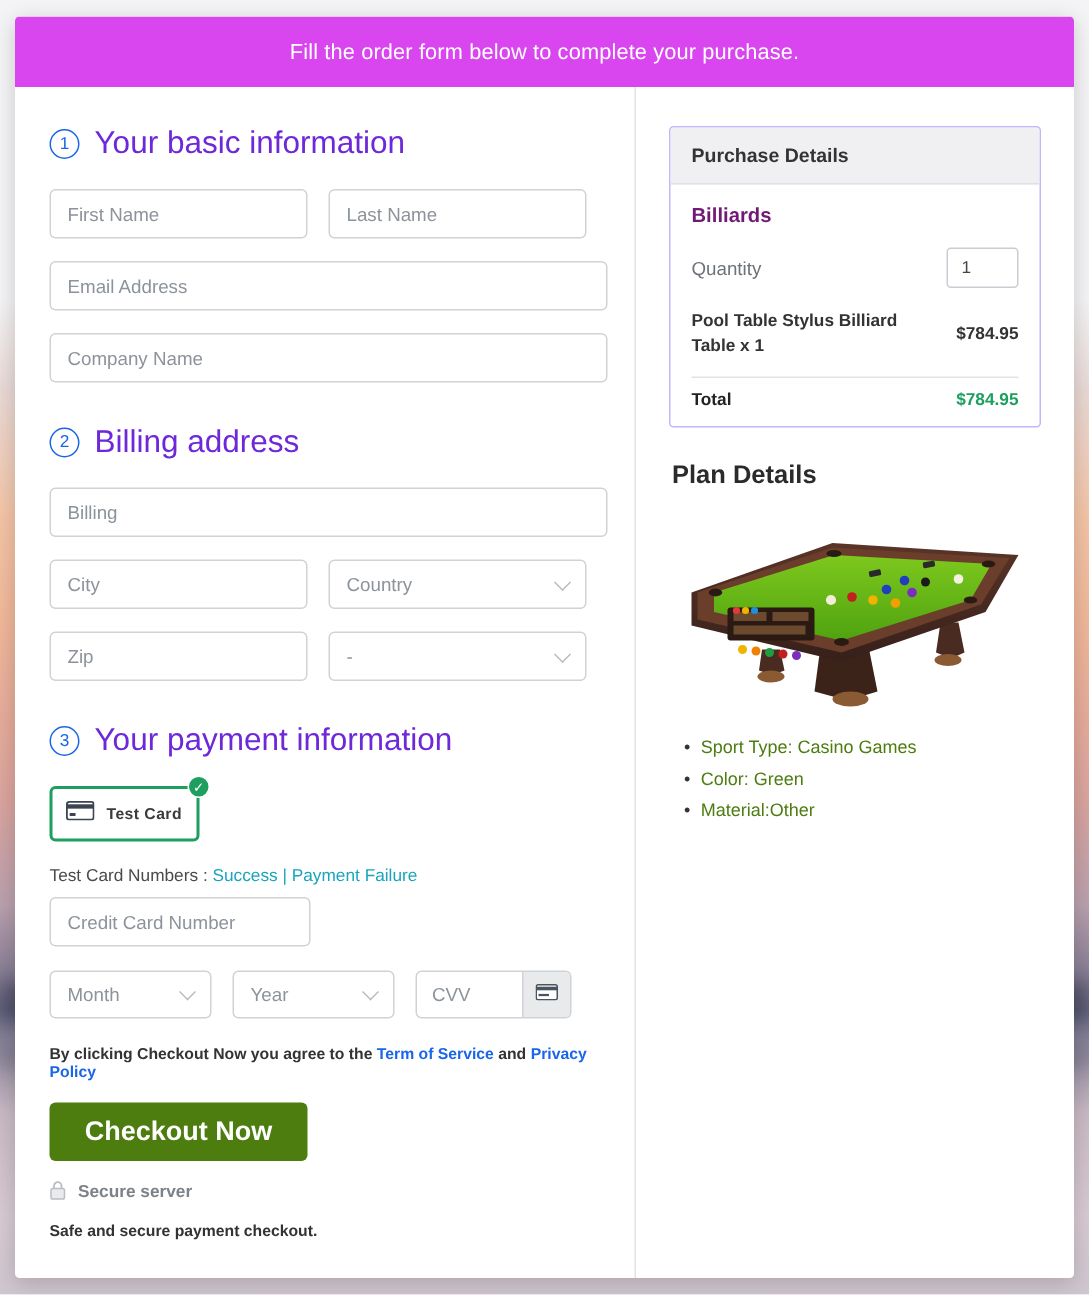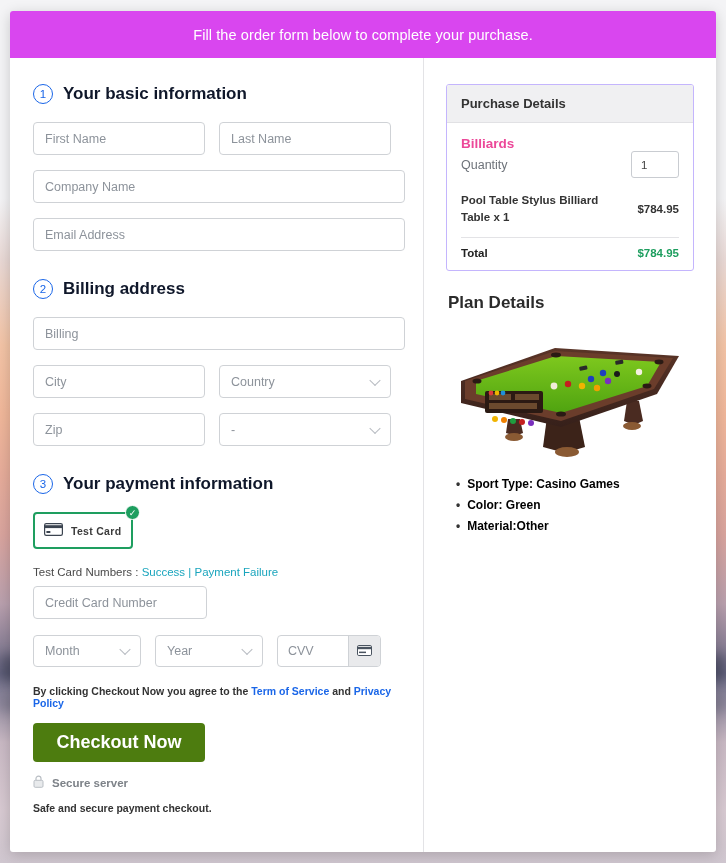--- a/index.html
+++ b/index.html
@@ -68,21 +68,21 @@
   
   .sec-head { display:flex; align-items:center; gap:10px; margin:0 0 18px 0; }
   .sec-head.s2 { margin-top:28px; }
   .sec-head.s3 { margin-top:28px; }
   .circ {
     width:20px; height:20px; border-radius:50%;
     border:1.6px solid #1a66e8; color:#1a66e8;
     font-size:11.5px; display:flex; align-items:center; justify-content:center;
     flex:0 0 auto; font-weight:400;
   }
-  .sec-title { font-size:17px; color:#0f172a; font-weight:700; }
+  .sec-title { font-size:21px; color:#6d28d9; font-weight:400; }
 
   
   .row { display:flex; gap:14px; margin-bottom:15px; }
   .fld {
     height:33px; border:1px solid #cfd2d6; border-radius:4px;
     background:#fff; display:flex; align-items:center;
     padding:0 11px; font-size:12.5px; color:#8d939b;
     position:relative;
   }
   .fld.wide { width:100%; }
@@ -144,40 +144,40 @@
   .secure { display:flex; align-items:center; gap:8px; font-size:11.5px; color:#7d8288; margin-bottom:12px;font-weight:bold; }
   .safe { font-size:10.5px; color:#333; font-weight:600; }
 
   
   .pd-box { border:1px solid #c4b5fd; border-radius:3px; overflow:hidden; }
   .pd-head {
     background:#f0f0f2; padding:11px 14px; font-size:13px;
     color:#333; font-weight:600; border-bottom:1px solid #e1e1e4;
   }
   .pd-body { padding:13px 14px 11px 14px; }
-  .pd-prod { font-size:13.5px; font-weight:700; color:#ec4899; margin-bottom:0; }
+  .pd-prod { font-size:13.5px; font-weight:700; color:#701a75; margin-bottom:14px; }
   .pd-qty { display:flex; align-items:center; justify-content:space-between; margin-bottom:14px; }
   .pd-qty-label { font-size:12.5px; color:#6d7279; }
   .qty-in {
     width:48px; height:27px; border:1px solid #c9ccd1; border-radius:3px;
     display:flex; align-items:center; padding:0 9px; font-size:11.5px; color:#444;
     background:#fff;
   }
   .pd-line { display:flex; justify-content:space-between; gap:10px; margin-bottom:12px;align-items:center; }
   .pd-line-name { font-size:11.5px; color:#333; font-weight:600; line-height:1.45; max-width:140px; }
   .pd-line-price { font-size:11.5px; color:#333; font-weight:600; white-space:nowrap; }
   .pd-sep { border-top:1px solid #e3e3e6; margin-bottom:9px; }
   .pd-total { display:flex; justify-content:space-between; }
   .pd-total-label { font-size:11.5px; color:#222; font-weight:700; }
   .pd-total-val { font-size:11.5px; color:#1e9e5f; font-weight:700; }
 
   .plan-title { font-size:17px; font-weight:600; color:#2b2b2b; margin:22px 0 18px 2px; }
   .plan-img { display:flex; justify-content:center; margin-bottom:16px; }
   .bullets { list-style:none; margin:0; padding:0 0 0 10px; }
-  .bullets li { font-size:12px; color:#000000; font-weight:700; margin-bottom:7px; }
+  .bullets li { font-size:12px; color:#4d7c0f; font-weight:400; margin-bottom:7px; }
   .bullets li::before { content:"\2022"; color:#333; margin-right:7px; }
 </style>
 </head>
 <body>
 
 <div id="backdrop">
   <div class="band b1"></div>
     <div class="band b2"></div>
 </div>
 
@@ -200,27 +200,27 @@
         <div class="fld half">
           <span>First Name</span>
         </div>
         <div class="fld half">
           <span>Last Name</span>
         </div>
       </div>
 
       <div class="row">
         <div class="fld wide">
+          <span>Email Address</span>
+        </div>
+      </div>
+
+      <div class="row">
+        <div class="fld wide">
           <span>Company Name</span>
-        </div>
-      </div>
-
-      <div class="row">
-        <div class="fld wide">
-          <span>Email Address</span>
         </div>
       </div>
 
       <div class="sec-head s2">
         <span class="circ">2</span>
         <span class="sec-title">Billing address</span>
       </div>
 
       <div class="row">
         <div class="fld wide">

